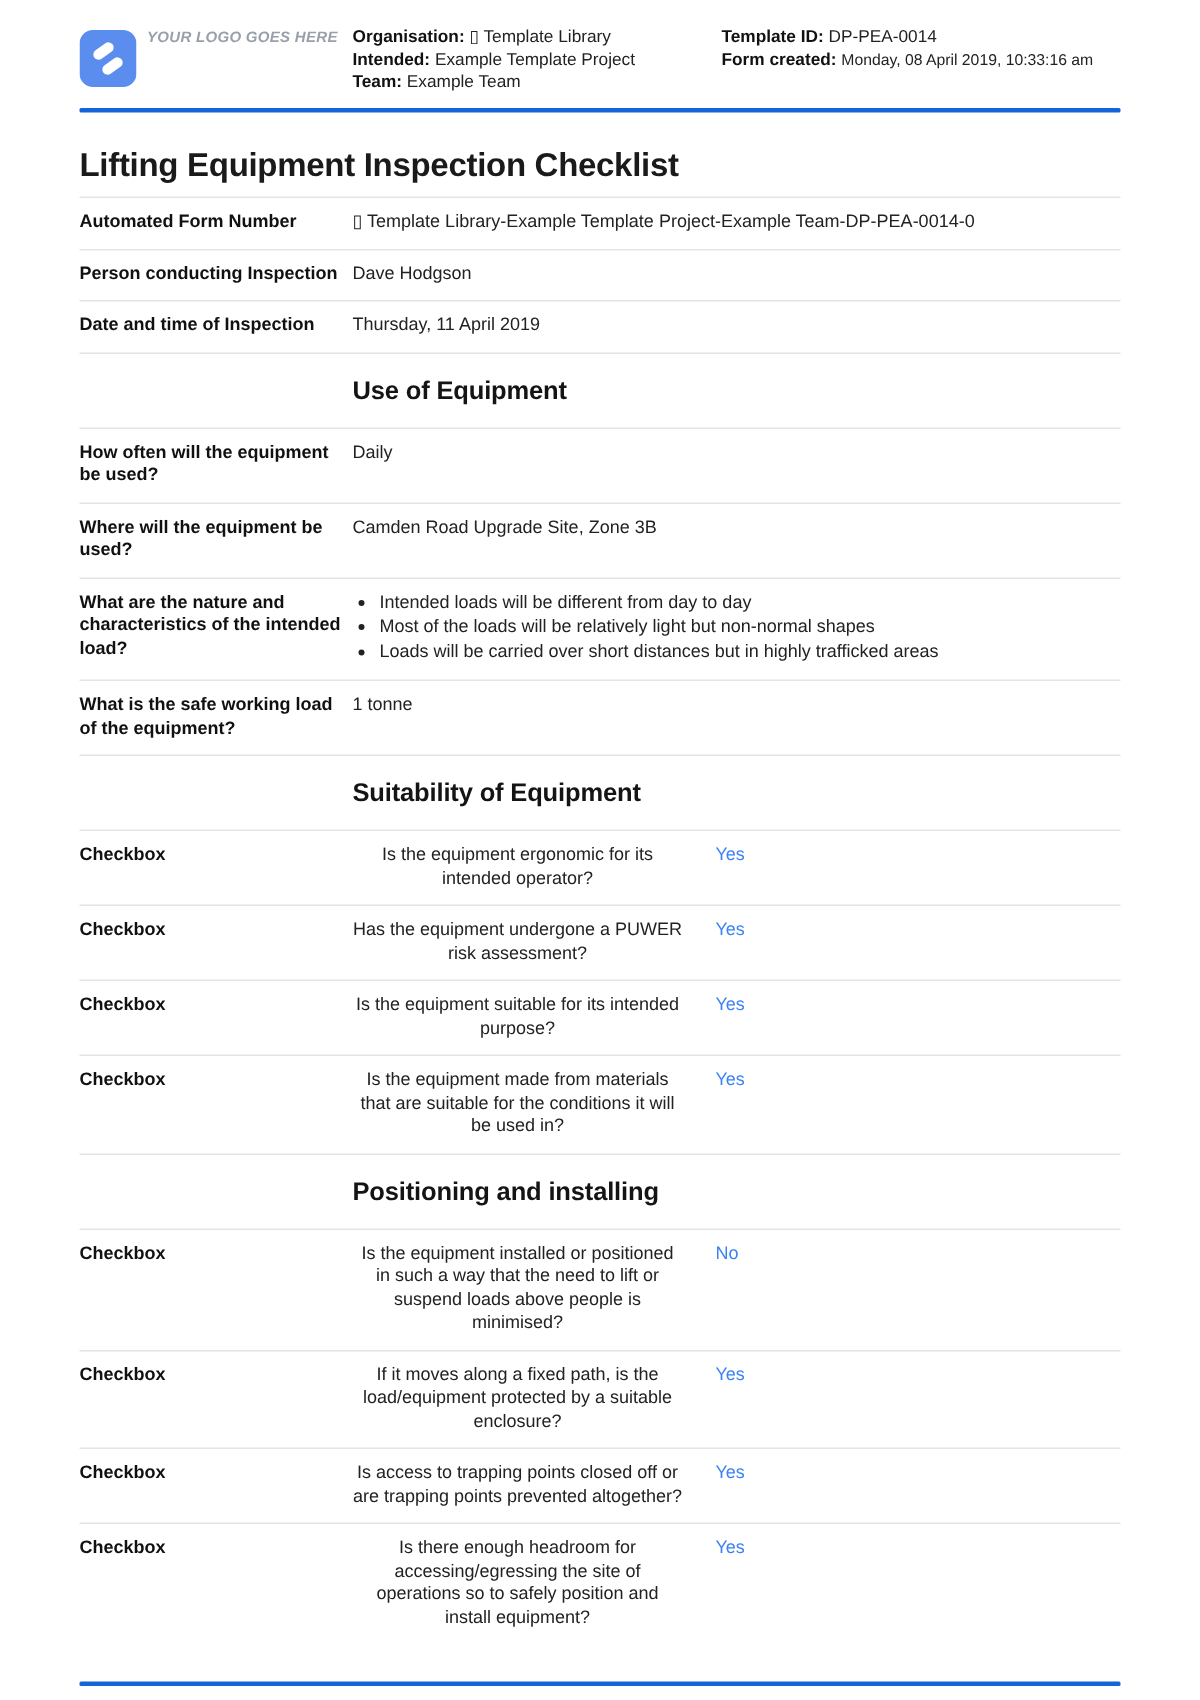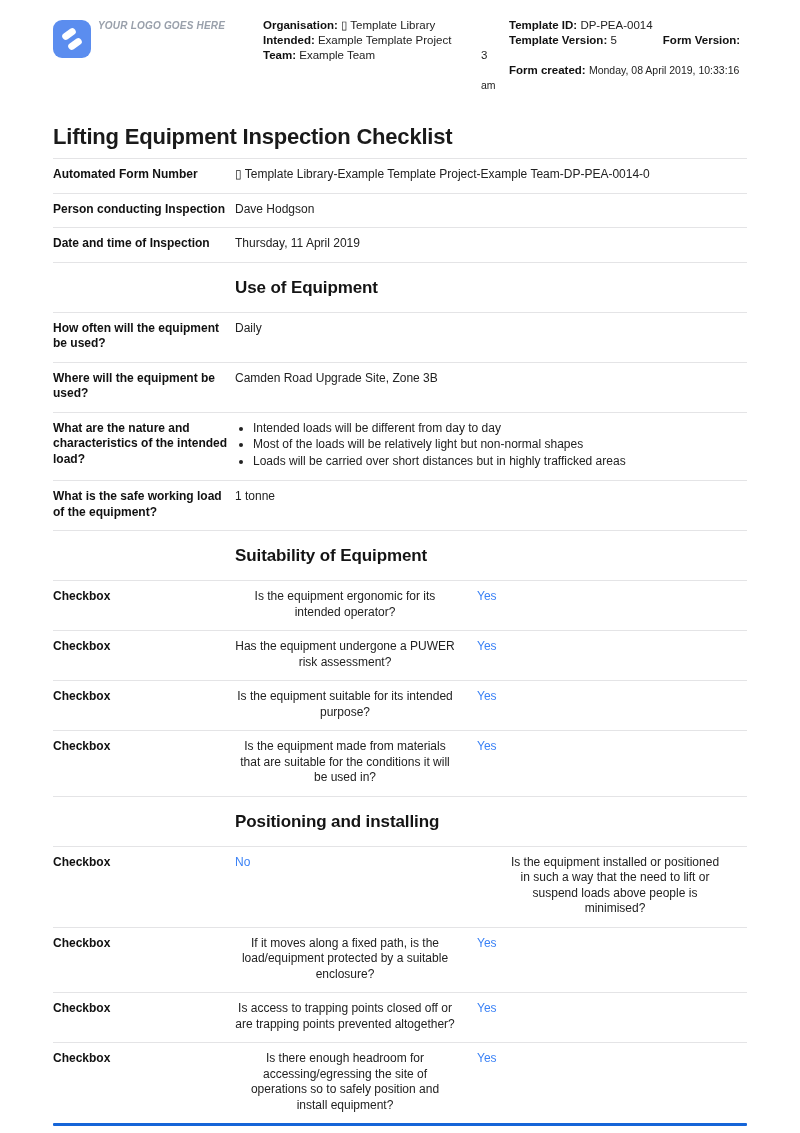--- a/index.html
+++ b/index.html
@@ -21,21 +21,21 @@
   .logo-block { width: 182px; display: flex; padding-top: 2px; }
   .logo-icon { width: 38px; height: 38px; flex: 0 0 auto; }
   .logo-text {
     margin-left: 7px;
     font-size: 10px; font-weight: bold; font-style: italic;
     color: #99a0ab; letter-spacing: 0.2px; white-space: nowrap;
   }
   .header-info { font-size: 11.5px; line-height: 15px; }
   .header-info.org { width: 246px; }
   .header-info.meta { flex: 1; }
-  .header-info b { font-weight: bold; color: #111; margin-left: 28px; }
+  .header-info b { font-weight: bold; color: #111; }
   .header-info .val { font-weight: normal; color: #222; }
   .header-info .val.small { font-size: 10.5px; }
   .pair-gap { display: inline-block; width: 18px; }
 
   .accent-line {
     height: 3px; background: #1565d8;
     margin-top: 9px;
     border-radius: 1px;
   }
 
@@ -99,21 +99,20 @@
     </div>
 
     <div class="header-info org">
       <div><b>Organisation:</b> <span class="val">▯ Template Library</span></div>
       <div><b>Intended:</b> <span class="val">Example Template Project</span></div>
       <div><b>Team:</b> <span class="val">Example Team</span></div>
     </div>
 
     <div class="header-info meta">
       <div><b>Template ID:</b> <span class="val">DP-PEA-0014</span></div>
-      <div><b>Template Version:</b> <span class="val">5</span><span class="pair-gap"></span><b>Form Version:</b> <span class="val">3</span></div>
       <div><b>Form created:</b> <span class="val small">Monday, 08 April 2019, 10:33:16 am</span></div>
     </div>
   </header>
 
   <div class="accent-line"></div>
 
   <h1 class="doc-title">Lifting Equipment Inspection Checklist</h1>
 
   <div class="form-table">
 
@@ -181,22 +180,22 @@
       <div class="cell question">Is the equipment made from materials that are suitable for the conditions it will be used in?</div>
       <div class="cell answer">Yes</div>
     </div>
 
     <div class="section-row">
       <div class="section-heading">Positioning and installing</div>
     </div>
 
     <div class="row">
       <div class="cell label">Checkbox</div>
+      <div class="cell question">Is the equipment installed or positioned in such a way that the need to lift or suspend loads above people is minimised?</div>
       <div class="cell answer">No</div>
-      <div class="cell question">Is the equipment installed or positioned in such a way that the need to lift or suspend loads above people is minimised?</div>
     </div>
     <div class="row">
       <div class="cell label">Checkbox</div>
       <div class="cell question">If it moves along a fixed path, is the load/equipment protected by a suitable enclosure?</div>
       <div class="cell answer">Yes</div>
     </div>
     <div class="row">
       <div class="cell label">Checkbox</div>
       <div class="cell question">Is access to trapping points closed off or are trapping points prevented altogether?</div>
       <div class="cell answer">Yes</div>

